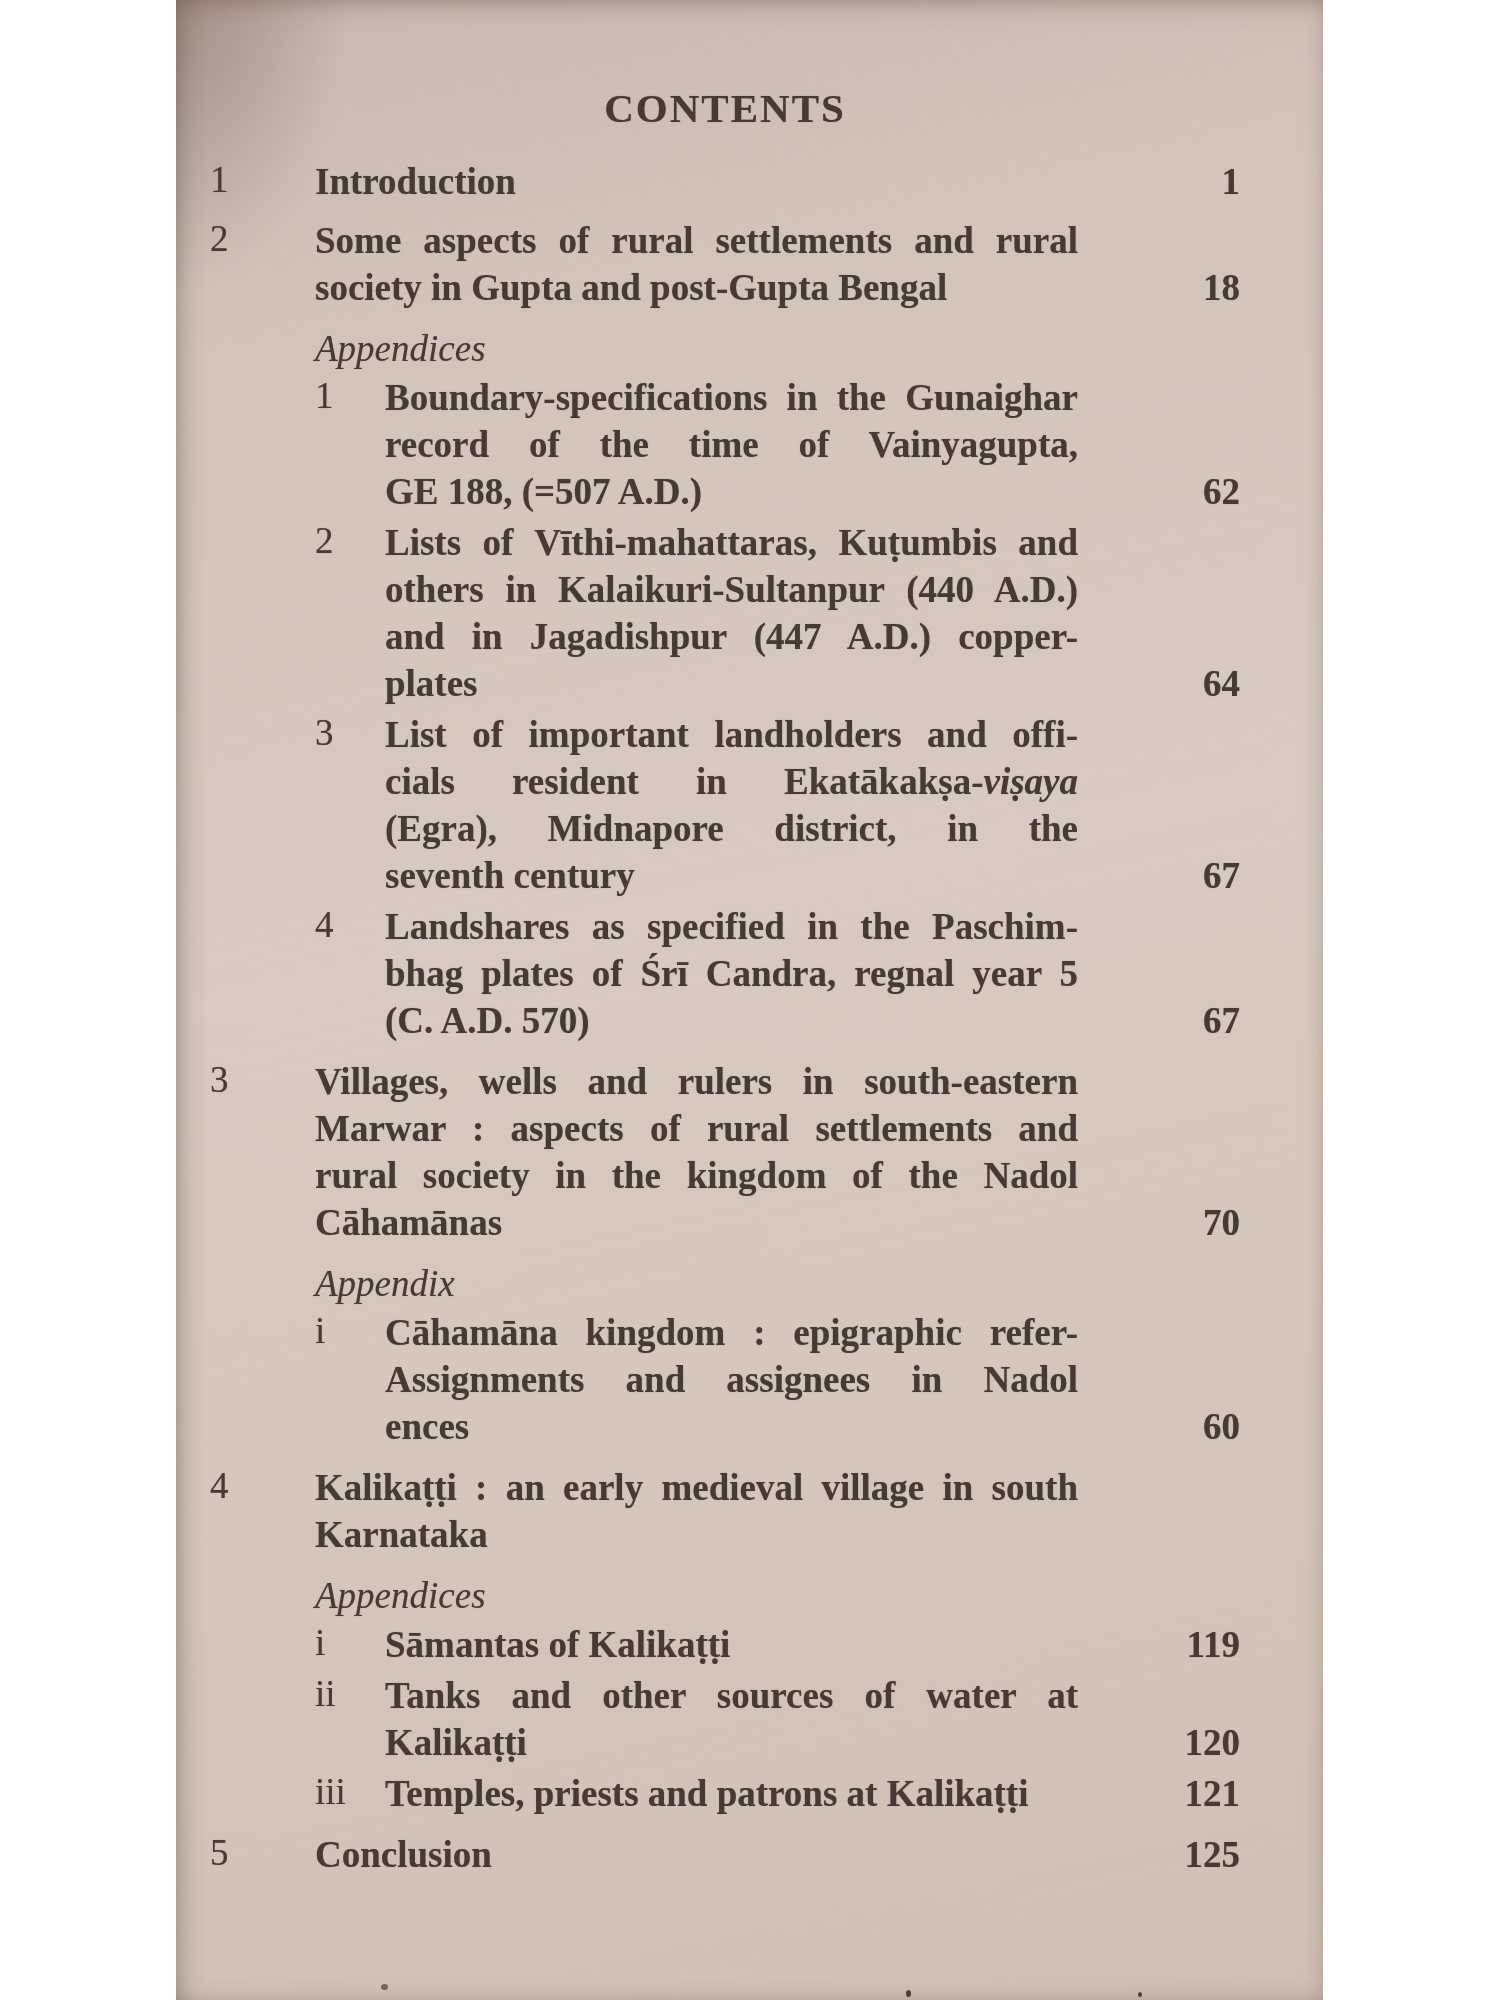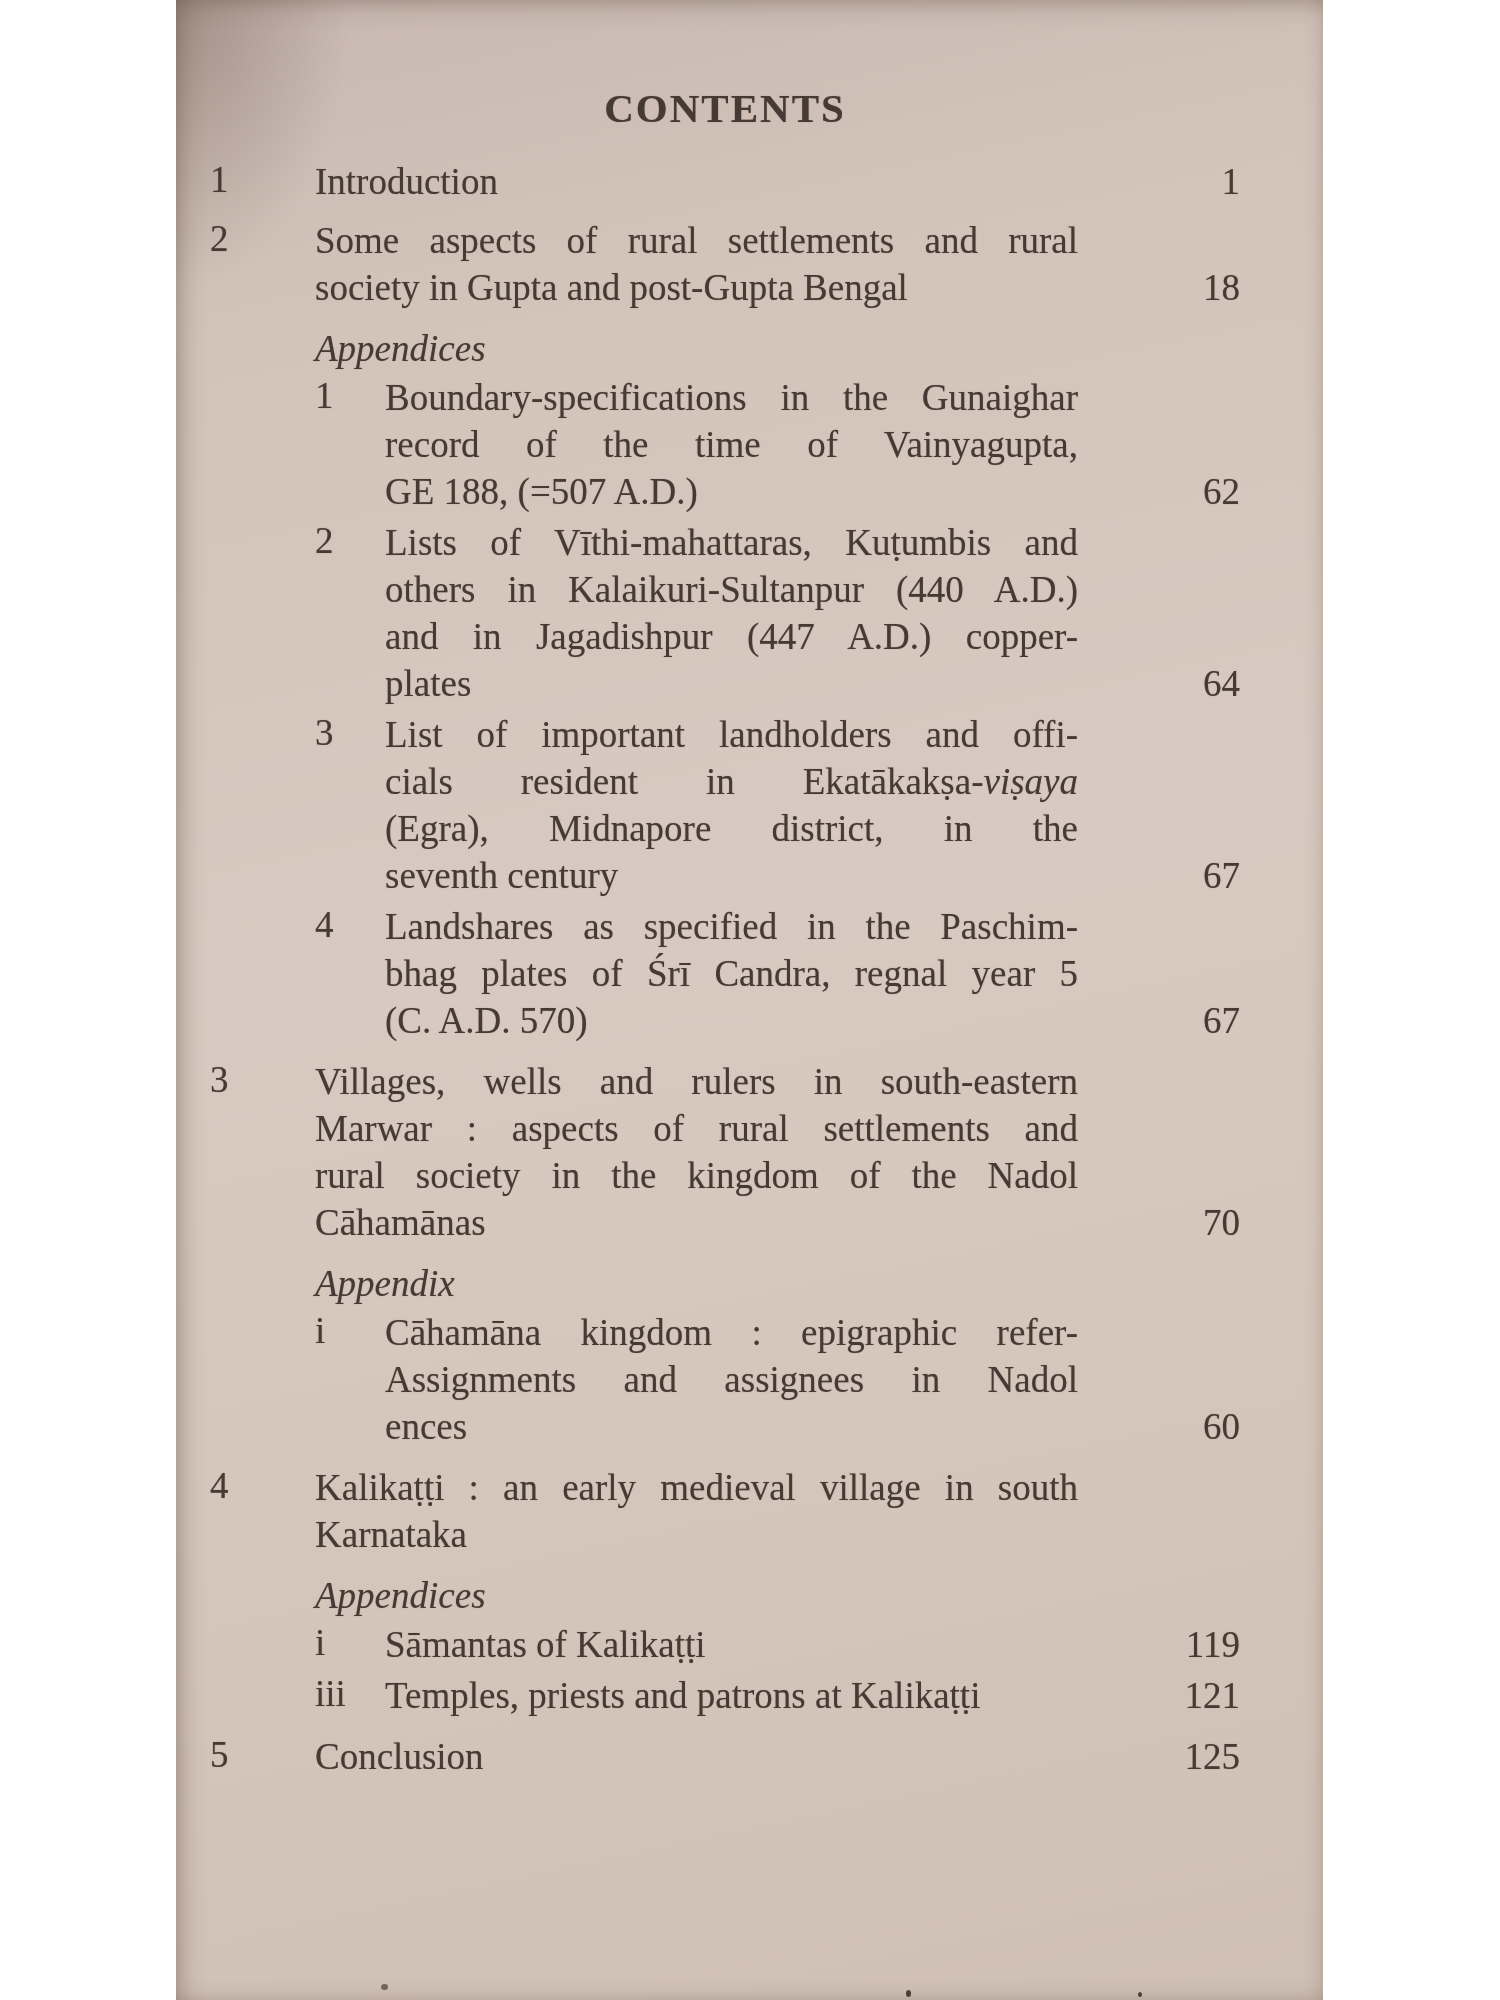--- a/index.html
+++ b/index.html
@@ -35,21 +35,21 @@
     text-align:center;
     font-weight:bold;
     font-size:41px;
     letter-spacing:2px;
     margin-bottom:26px;
   }
   .entry{display:flex;margin-bottom:10px;}
   .cnum{width:105px;flex:none;}
   .ebody{width:763px;flex:none;}
   .para{position:relative;margin-bottom:2px;}
-  .line{line-height:47px;min-height:47px;}
+  .line{line-height:47px;min-height:47px;font-weight:bold;}
   .j{text-align:justify;text-align-last:justify;}
   .lastline{position:relative;}
   .pg{
     position:absolute;left:100%;top:0;width:162px;
     text-align:right;line-height:47px;
   }
   .apphead{font-style:italic;margin:14px 0 2px;line-height:47px;}
   .item{display:flex;margin-bottom:4px;}
   .ilabel{width:70px;flex:none;}
   .ibody{width:693px;flex:none;}
@@ -191,20 +191,30 @@
         <div class="item">
           <div class="ilabel">i</div>
           <div class="ibody">
             <div class="line lastline">
               <span>Sāmantas of Kalikaṭṭi</span>
               <span class="pg">119</span>
             </div>
           </div>
         </div>
 
+        <div class="item">
+          <div class="ilabel">ii</div>
+          <div class="ibody">
+            <div class="line j">Tanks and other sources of water at</div>
+            <div class="line lastline">
+              <span>Kalikaṭṭi</span>
+              <span class="pg">120</span>
+            </div>
+          </div>
+        </div>
 
         <div class="item">
           <div class="ilabel">iii</div>
           <div class="ibody">
             <div class="line lastline">
               <span>Temples, priests and patrons at Kalikaṭṭi</span>
               <span class="pg">121</span>
             </div>
           </div>
         </div>

